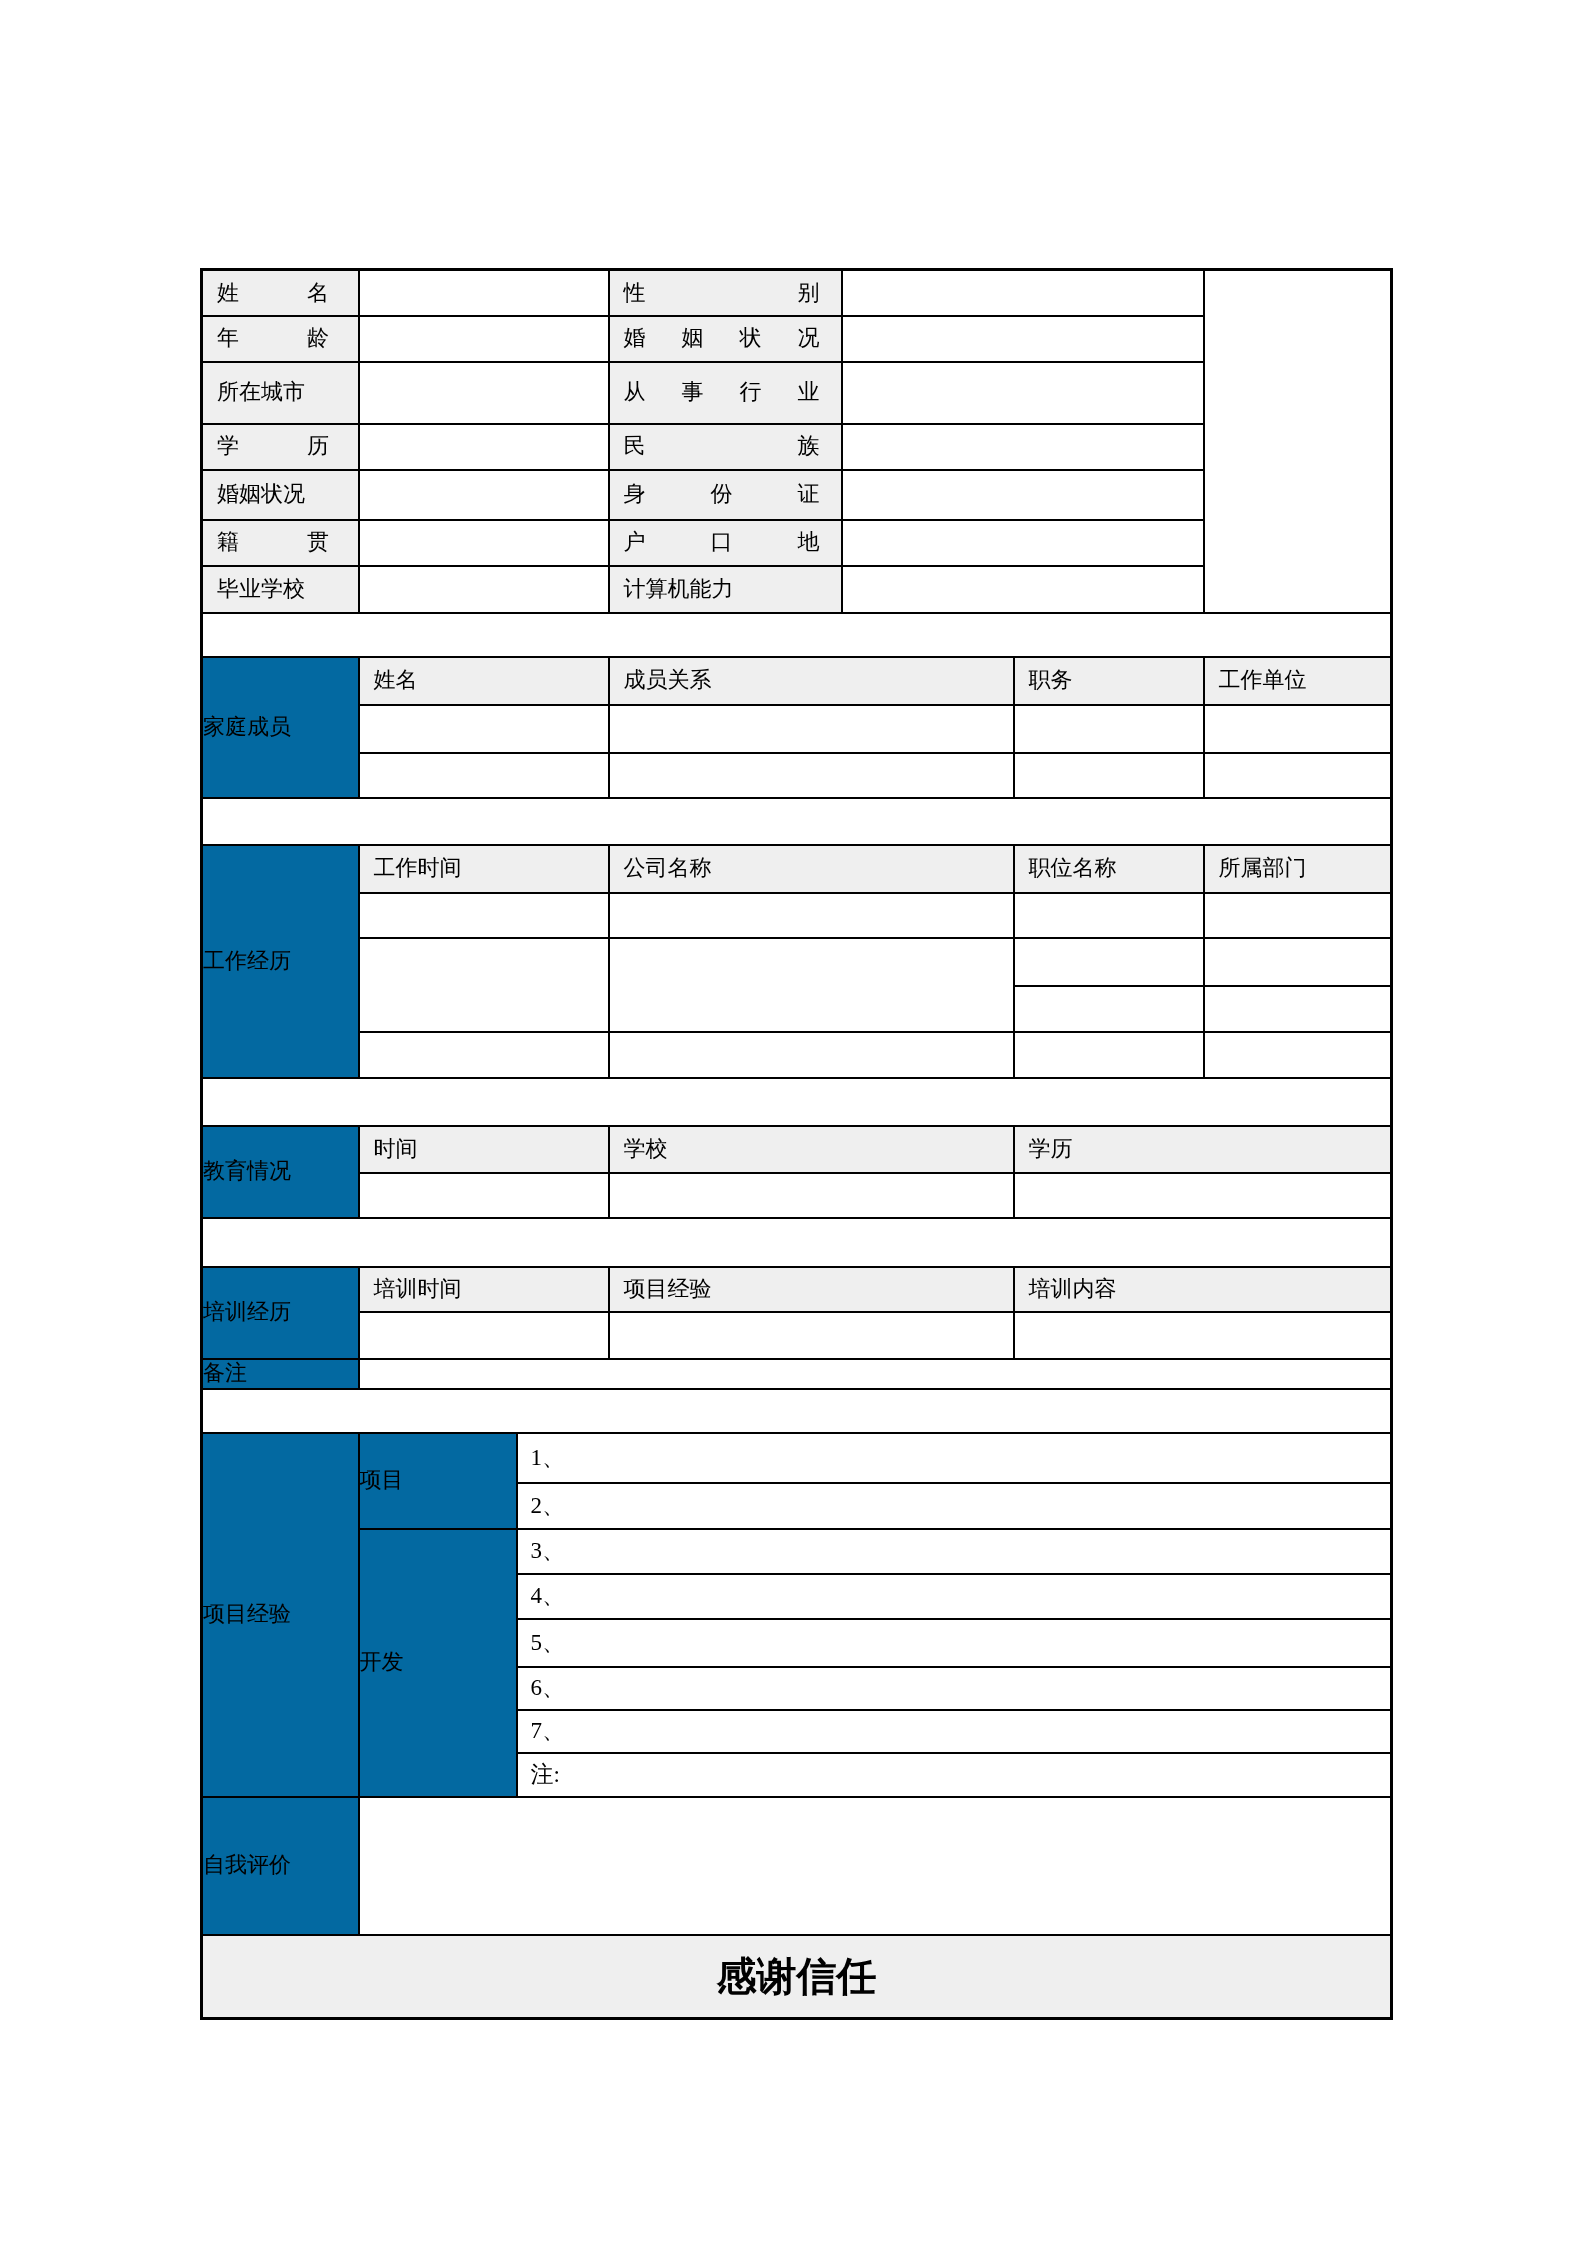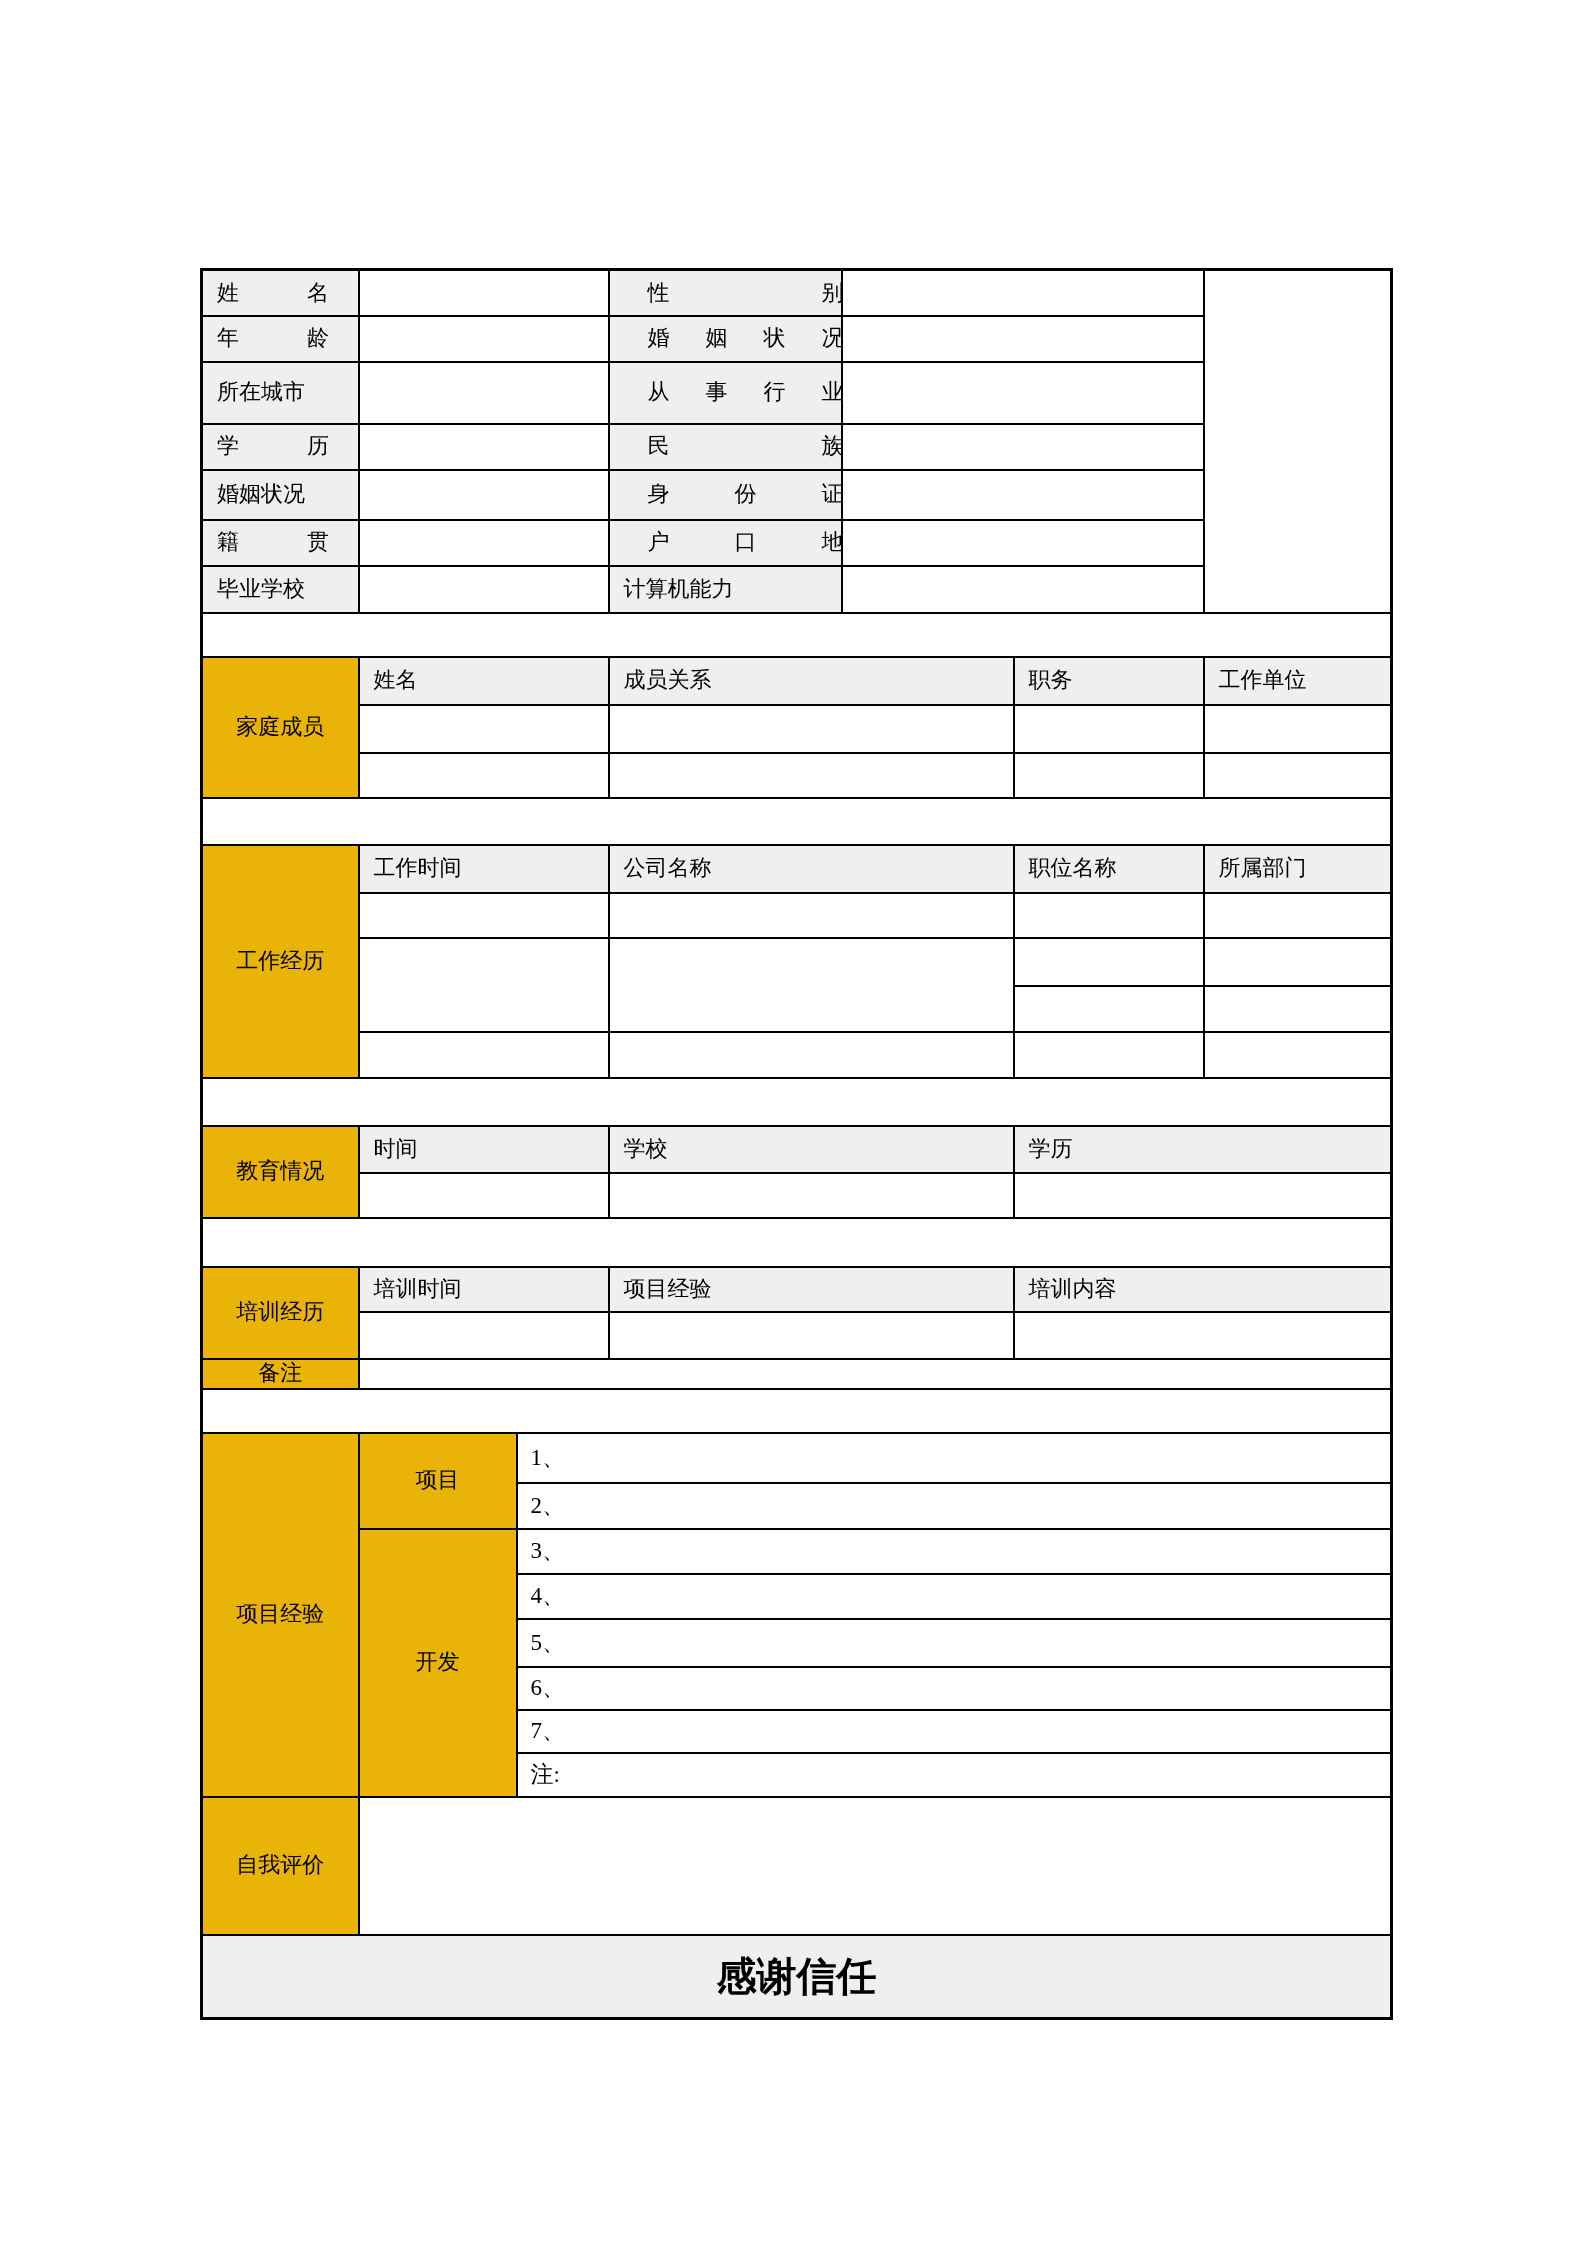--- a/index.html
+++ b/index.html
@@ -22,25 +22,25 @@
     border:3px solid #000;
   }
   td{border:2px solid #000;vertical-align:middle;font-size:22px;line-height:1.2;
      overflow:hidden;padding:0;}
   
   .g{background:#efefef;}
   
   .lab{padding-left:14px;}
   .spread{display:inline-block;text-align:justify;text-align-last:justify;white-space:normal;}
   .w1 .spread{width:112px;}
-  .w2 .spread{width:196px;margin-left:24px;}
+  .w2 .spread{width:196px;}
   
   .hd{padding-left:14px;background:#efefef;}
   
-  .sec{background:#eab308;text-align:center;}
+  .sec{background:#0369a1;}
   .spacer td{background:#ffffff;}
   .num{padding-left:13px;font-size:23px;}
   .selfval{background:#fff;}
   .footer-cell{
     background:#efefef;text-align:center;
     font-family:"Liberation Sans","DejaVu Sans",sans-serif;
     font-weight:bold;font-size:40px;
   }
   .photo{background:#ffffff;}
 </style>

